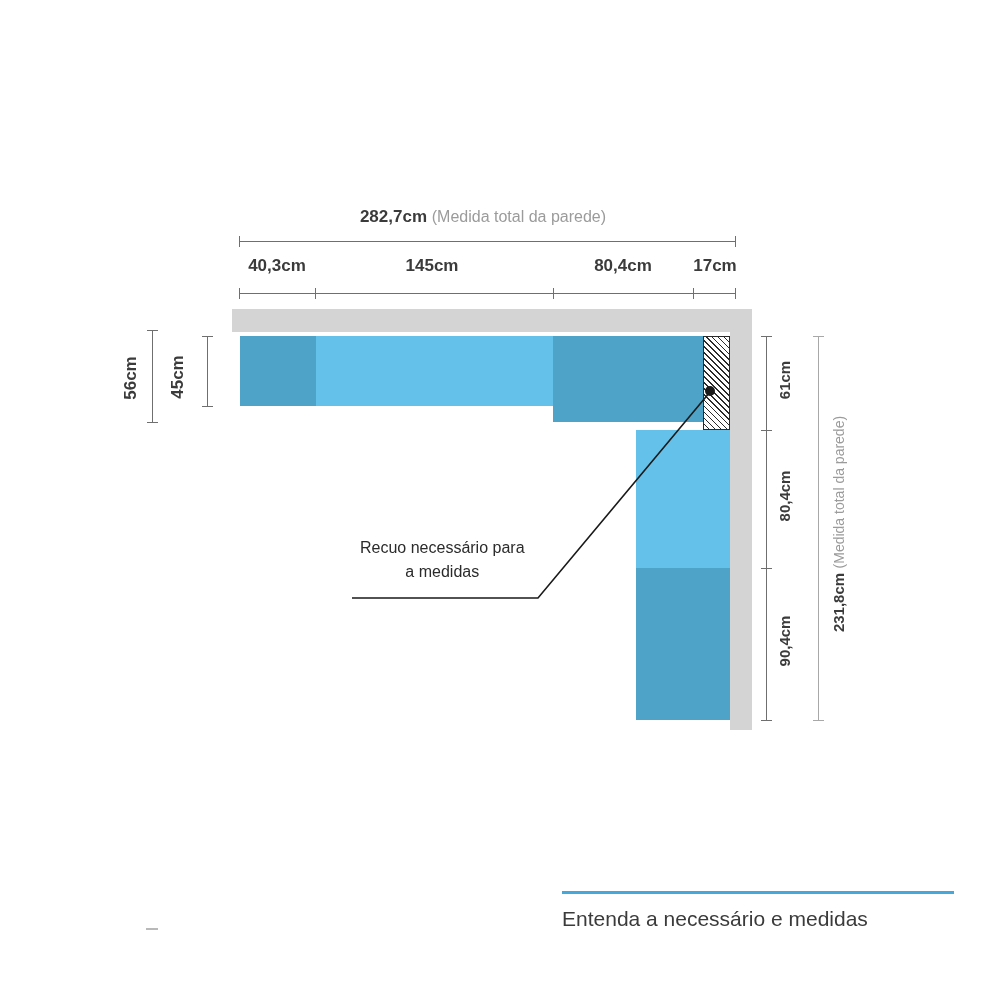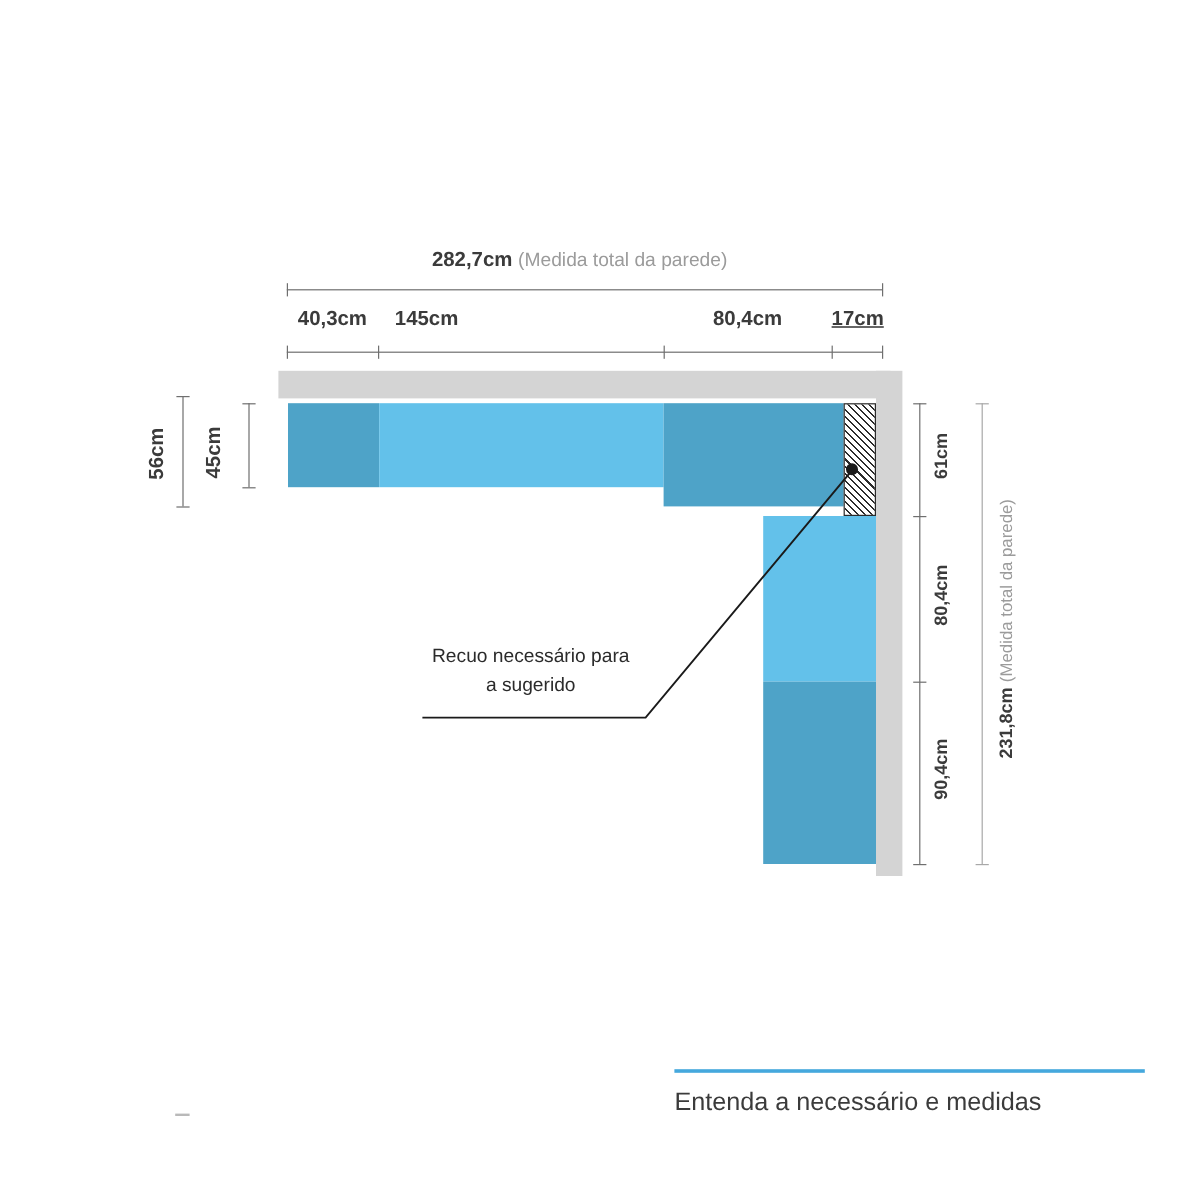--- a/index.html
+++ b/index.html
@@ -140,27 +140,27 @@
     </span>
   </div>
 
   <div class="abs mline-h" style="left:239px; top:241px; width:496px;"></div>
   <div class="abs tick-v" style="left:239px; top:236px;"></div>
   <div class="abs tick-v" style="left:735px; top:236px;"></div>
 
   <div class="abs" style="left:239px; top:256px; width:76px; text-align:center;">
     <span class="dim-label">40,3cm</span>
   </div>
-  <div class="abs" style="left:329px; top:256px; width:238px; text-align:left;">
+  <div class="abs" style="left:313px; top:256px; width:238px; text-align:center;">
     <span class="dim-label">145cm</span>
   </div>
   <div class="abs" style="left:553px; top:256px; width:140px; text-align:center;">
     <span class="dim-label">80,4cm</span>
   </div>
-  <div class="abs" style="left:693px; top:256px; width:44px; text-decoration:underline;">
+  <div class="abs" style="left:693px; top:256px; width:44px; text-align:center;">
     <span class="dim-label">17cm</span>
   </div>
 
   <div class="abs mline-h" style="left:239px; top:293px; width:496px;"></div>
   <div class="abs tick-v" style="left:239px; top:288px;"></div>
   <div class="abs tick-v" style="left:315px; top:288px;"></div>
   <div class="abs tick-v" style="left:553px; top:288px;"></div>
   <div class="abs tick-v" style="left:693px; top:288px;"></div>
   <div class="abs tick-v" style="left:735px; top:288px;"></div>
 
@@ -228,21 +228,21 @@
     </div>
   </div>
 
   <svg class="abs" style="left:350px; top:380px;" width="380" height="230">
     <polyline points="2,218 188,218 360,12" fill="none" stroke="#1a1a1a" stroke-width="1.6"></polyline>
   </svg>
   <div class="abs dot" style="left:705px; top:386px;"></div>
 
   <div class="abs" style="left:360px; top:536px;text-align:center;">
     <div class="callout-text">Recuo necessário para</div>
-    <div class="callout-text">a sugerido</div>
+    <div class="callout-text">a medidas</div>
   </div>
 
   <div class="abs footer-rule" style="left:562px; top:891px; width:392px;"></div>
   <div class="abs" style="left:562px; top:903px;">
     <div class="footer-text">Entenda a necessário e medidas</div>
   </div>
 
   <div class="abs tiny-dash" style="left:146px; top:928px;"></div>
 
 </div>

